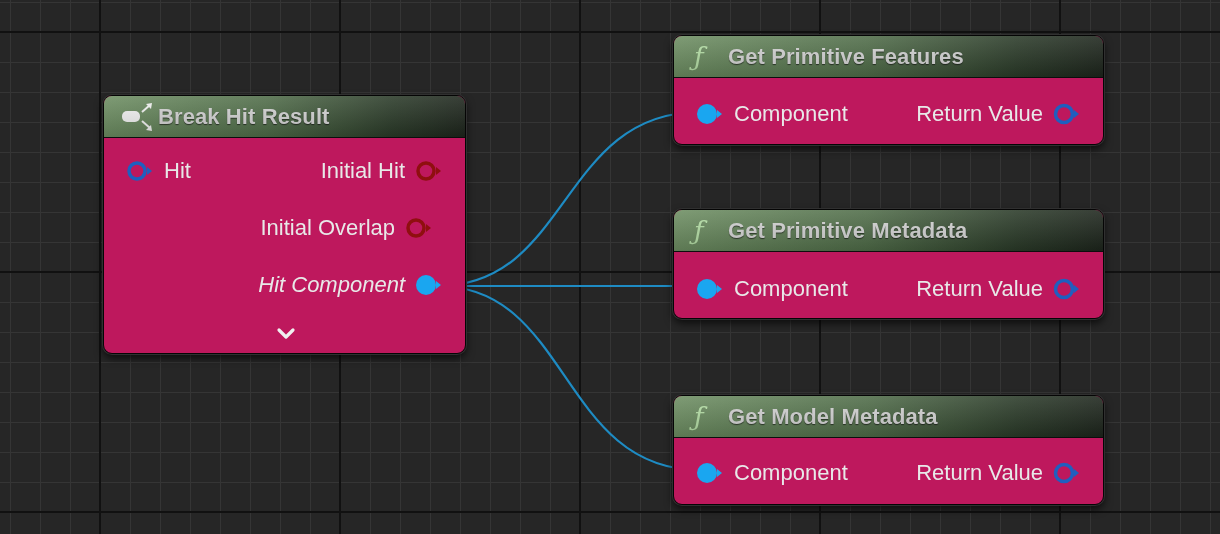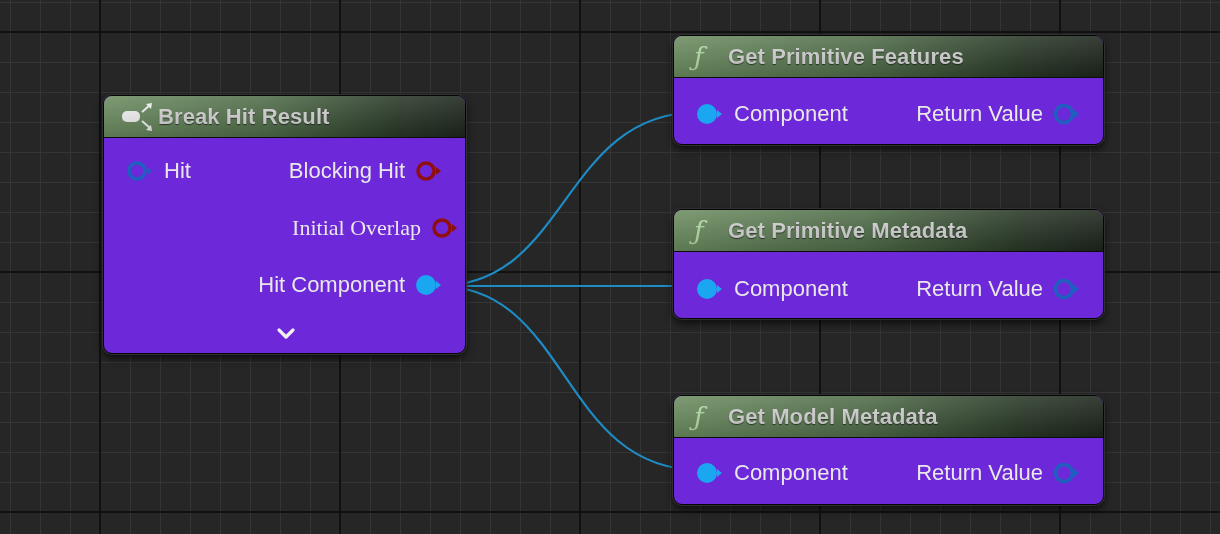--- a/index.html
+++ b/index.html
@@ -14,21 +14,21 @@
       linear-gradient(to right, #111111 0, #111111 2px, transparent 2px),
       linear-gradient(to bottom, #111111 0, #111111 2px, transparent 2px),
       linear-gradient(to right, #353535 0, #353535 1px, transparent 1px),
       linear-gradient(to bottom, #353535 0, #353535 1px, transparent 1px);
     background-size:240px 240px, 240px 240px, 30px 30px, 30px 30px;
     background-position:99px 0, 0 31px, 10px 0, 0 2px;
   }
   svg.wires { position:absolute; left:0; top:0; }
   .node {
     position:absolute;
-    background:#6d28d9;
+    background:#be185d;
     border-radius:9px;
     border:1px solid #050505;
     box-shadow:0 0 0 1px #303030, 0 4px 8px rgba(0,0,0,0.7);
     overflow:hidden;
   }
   .node-header {
     height:41px;
     display:flex; align-items:center;
     background:linear-gradient(to right, #6d8e62 0%, #4f6c48 45%, #2a3a28 80%, #1d251c 100%);
     border-bottom:1px solid #0d0d0d;
@@ -89,41 +89,41 @@
     <span class="pin" style="margin-right:10px;">
       <svg width="28" height="20" viewBox="0 0 28 20">
         <circle cx="11" cy="10" r="8" fill="none" stroke="#1f5fbf" stroke-width="3.5"></circle>
         <polygon points="21,6 26,10 21,14" fill="#1f5fbf"></polygon>
       </svg>
     </span>
     <span class="pin-label">Hit</span>
   </div>
 
   <div class="pin-row" style="right:22px; top:62px;">
-    <span class="pin-label" style="margin-right:10px;">Blocking Hit</span>
+    <span class="pin-label" style="margin-right:10px;">Initial Hit</span>
     <span class="pin">
       <svg width="28" height="20" viewBox="0 0 28 20">
         <circle cx="11" cy="10" r="8" fill="none" stroke="#8f0f0f" stroke-width="3.5"></circle>
         <polygon points="21,6 26,10 21,14" fill="#8f0f0f"></polygon>
       </svg>
     </span>
   </div>
 
-  <div class="pin-row" style="right:6px; top:119px;font-family:Liberation Serif, serif;">
+  <div class="pin-row" style="right:32px; top:119px;">
     <span class="pin-label" style="margin-right:10px;">Initial Overlap</span>
     <span class="pin">
       <svg width="28" height="20" viewBox="0 0 28 20">
         <circle cx="11" cy="10" r="8" fill="none" stroke="#8f0f0f" stroke-width="3.5"></circle>
         <polygon points="21,6 26,10 21,14" fill="#8f0f0f"></polygon>
       </svg>
     </span>
   </div>
 
   <div class="pin-row" style="right:22px; top:176px;">
-    <span class="pin-label" style="margin-right:10px;">Hit Component</span>
+    <span class="pin-label" style="margin-right:10px;font-style:italic;">Hit Component</span>
     <span class="pin">
       <svg width="28" height="22" viewBox="0 0 28 22">
         <circle cx="11" cy="11" r="10" fill="#1aa6f0"></circle>
         <polygon points="21,7 26,11 21,15" fill="#1aa6f0"></polygon>
       </svg>
     </span>
   </div>
 
   <svg class="chevron" style="left:172px; top:231px;" width="20" height="14" viewBox="0 0 20 14">
     <polyline points="3,3 10,10 17,3" fill="none" stroke="#f0f0f0" stroke-width="3.2" stroke-linecap="round" stroke-linejoin="round"></polyline>

